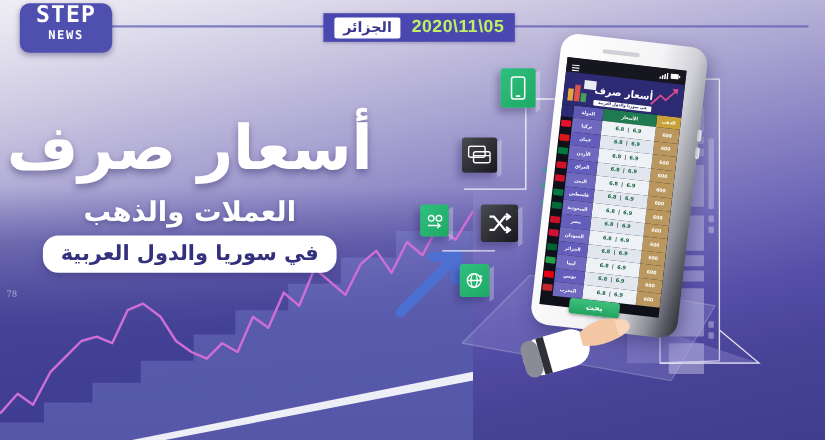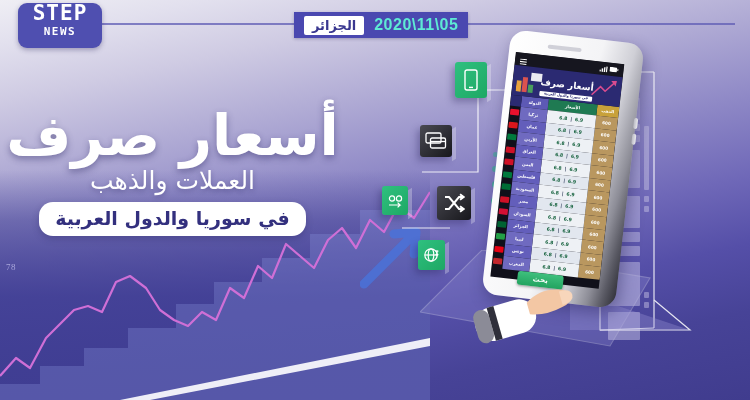--- a/index.html
+++ b/index.html
@@ -24,30 +24,30 @@
   .logo .l1{color:#fff;font-weight:700;font-size:21px;letter-spacing:1px;line-height:1;
     font-family:"DejaVu Sans Mono","Liberation Mono",monospace;}
   .logo .l2{color:#fff;font-weight:700;font-size:11px;letter-spacing:1.5px;line-height:1;margin-top:2px;
     font-family:"DejaVu Sans Mono","Liberation Mono",monospace;}
   .logoline{position:absolute;left:95px;top:23px;width:640px;height:1.5px;background:#5f5cb4;opacity:.75;z-index:20;}
 
   
   .datebar{position:absolute;left:294px;top:12px;height:26px;background:#4a48b0;
     display:flex;align-items:center;gap:10px;padding:0 10px;z-index:30;
     box-shadow:0 1px 3px rgba(40,35,90,.3);}
-  .datebar .dnum{color:#5eead4;font-size:16px;font-weight:700;letter-spacing:.5px;
+  .datebar .dnum{color:#bef264;font-size:16px;font-weight:700;letter-spacing:.5px;
     font-family:"Liberation Sans",sans-serif;}
   .datebar .dday{background:#fff;color:#3a3890;font-size:13px;font-weight:700;
     padding:2px 8px;border-radius:2px;direction:rtl;}
 
   
   .head{position:absolute;left:0;top:108px;width:345px;text-align:center;z-index:25;direction:rtl;}
   .h1{color:#fff;font-size:56px;font-weight:700;line-height:1;letter-spacing:-1px;
     text-shadow:0 3px 7px rgba(45,40,100,.45);}
-  .h2{color:#fff;font-size:25px;font-weight:400;line-height:1;margin-top:4px;
+  .h2{color:#fff;font-size:25px;font-weight:700;line-height:1;margin-top:16px;
     text-shadow:0 2px 5px rgba(45,40,100,.4);}
   .h3{display:inline-block;background:#fff;color:#33307e;font-size:19px;font-weight:700;
     padding:5px 16px 7px;border-radius:14px;margin-top:9px;
     box-shadow:0 3px 7px rgba(40,35,95,.3);}
 
   
   .deco{position:absolute;right:0;top:0;width:180px;height:400px;z-index:8;}
 
   
   .dots{position:absolute;left:489px;top:152px;z-index:14;}

